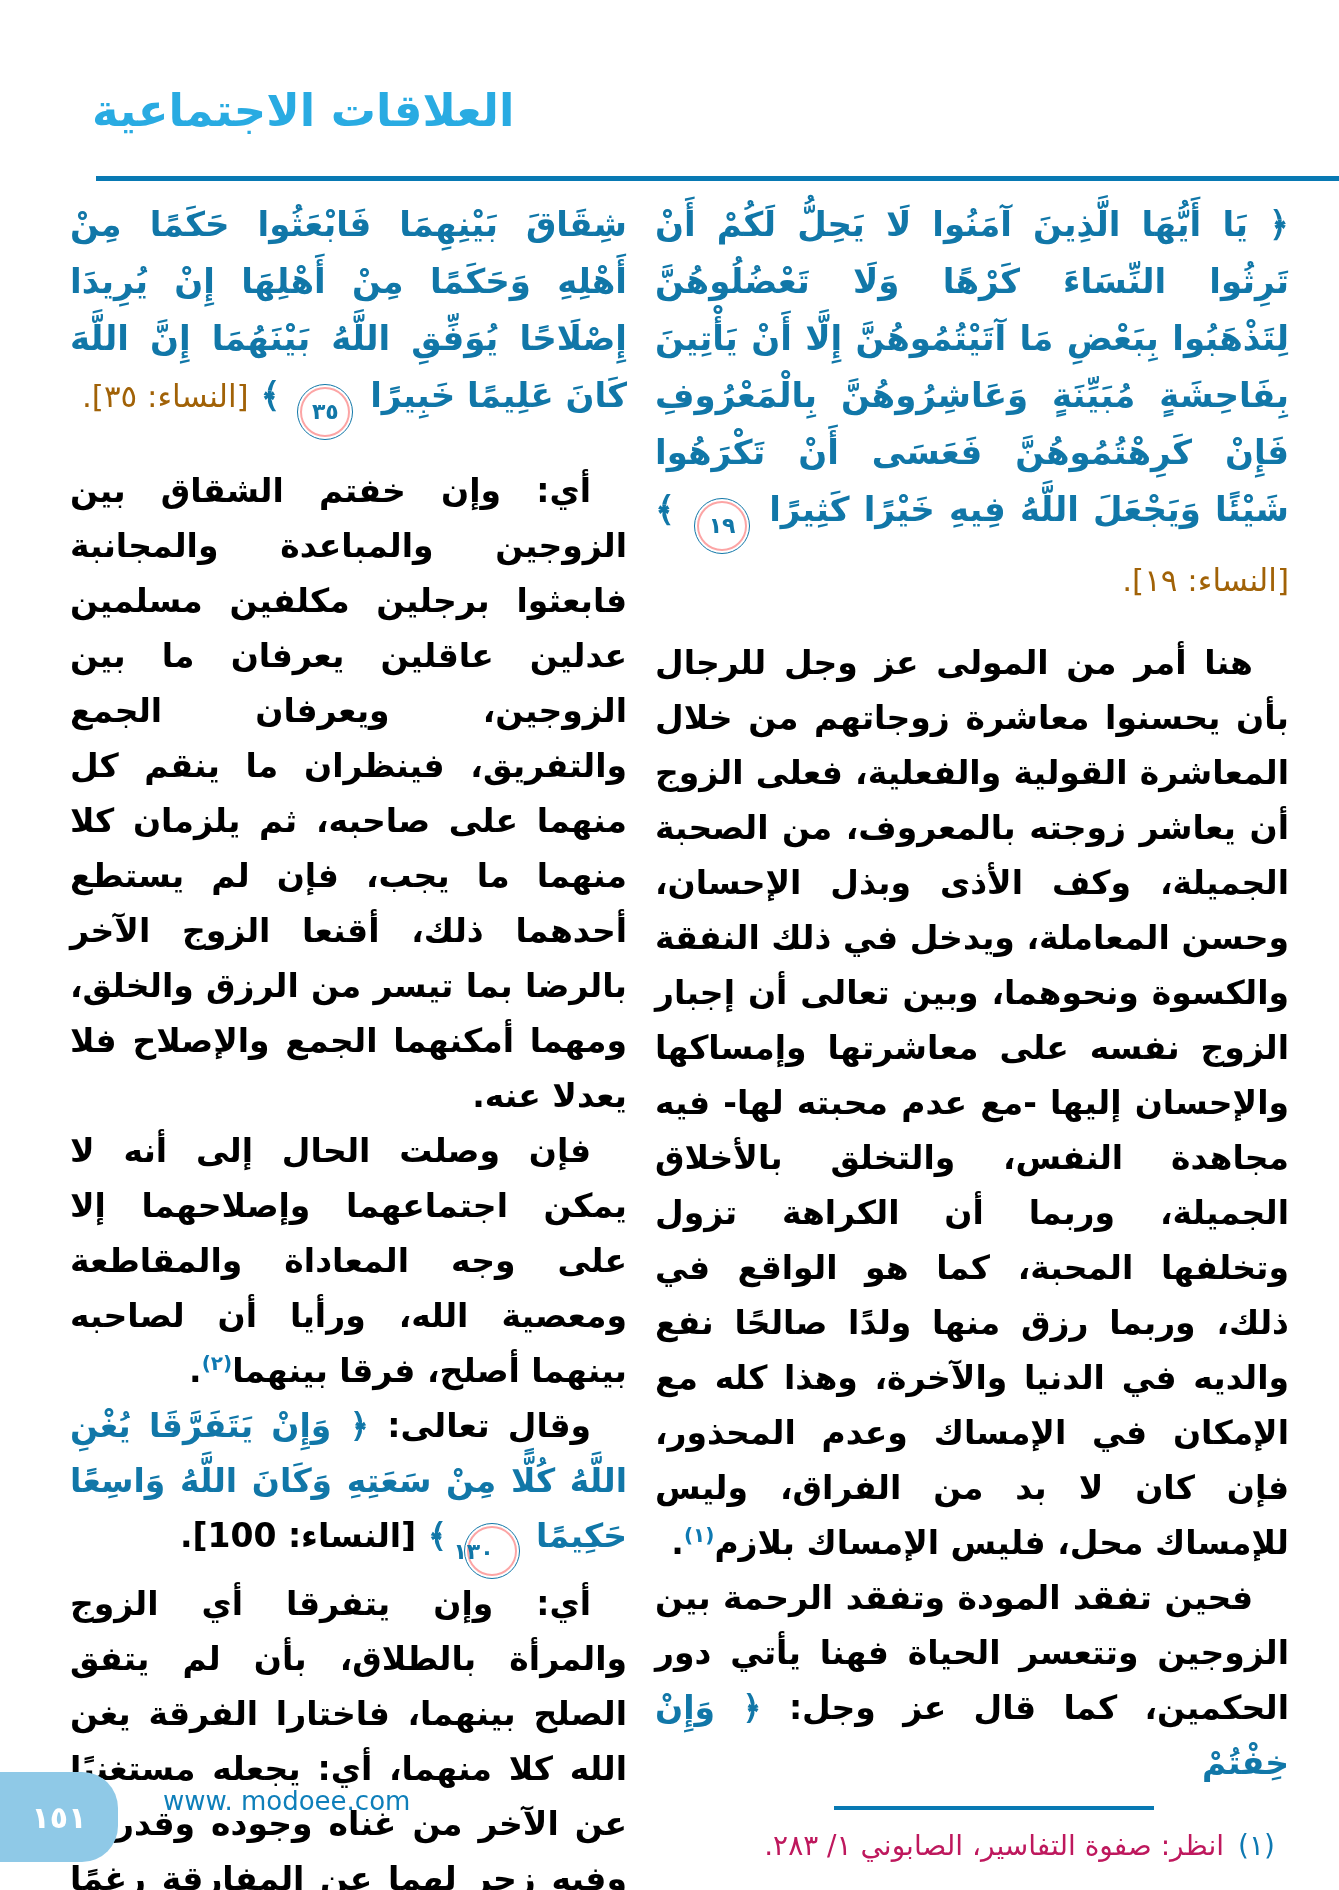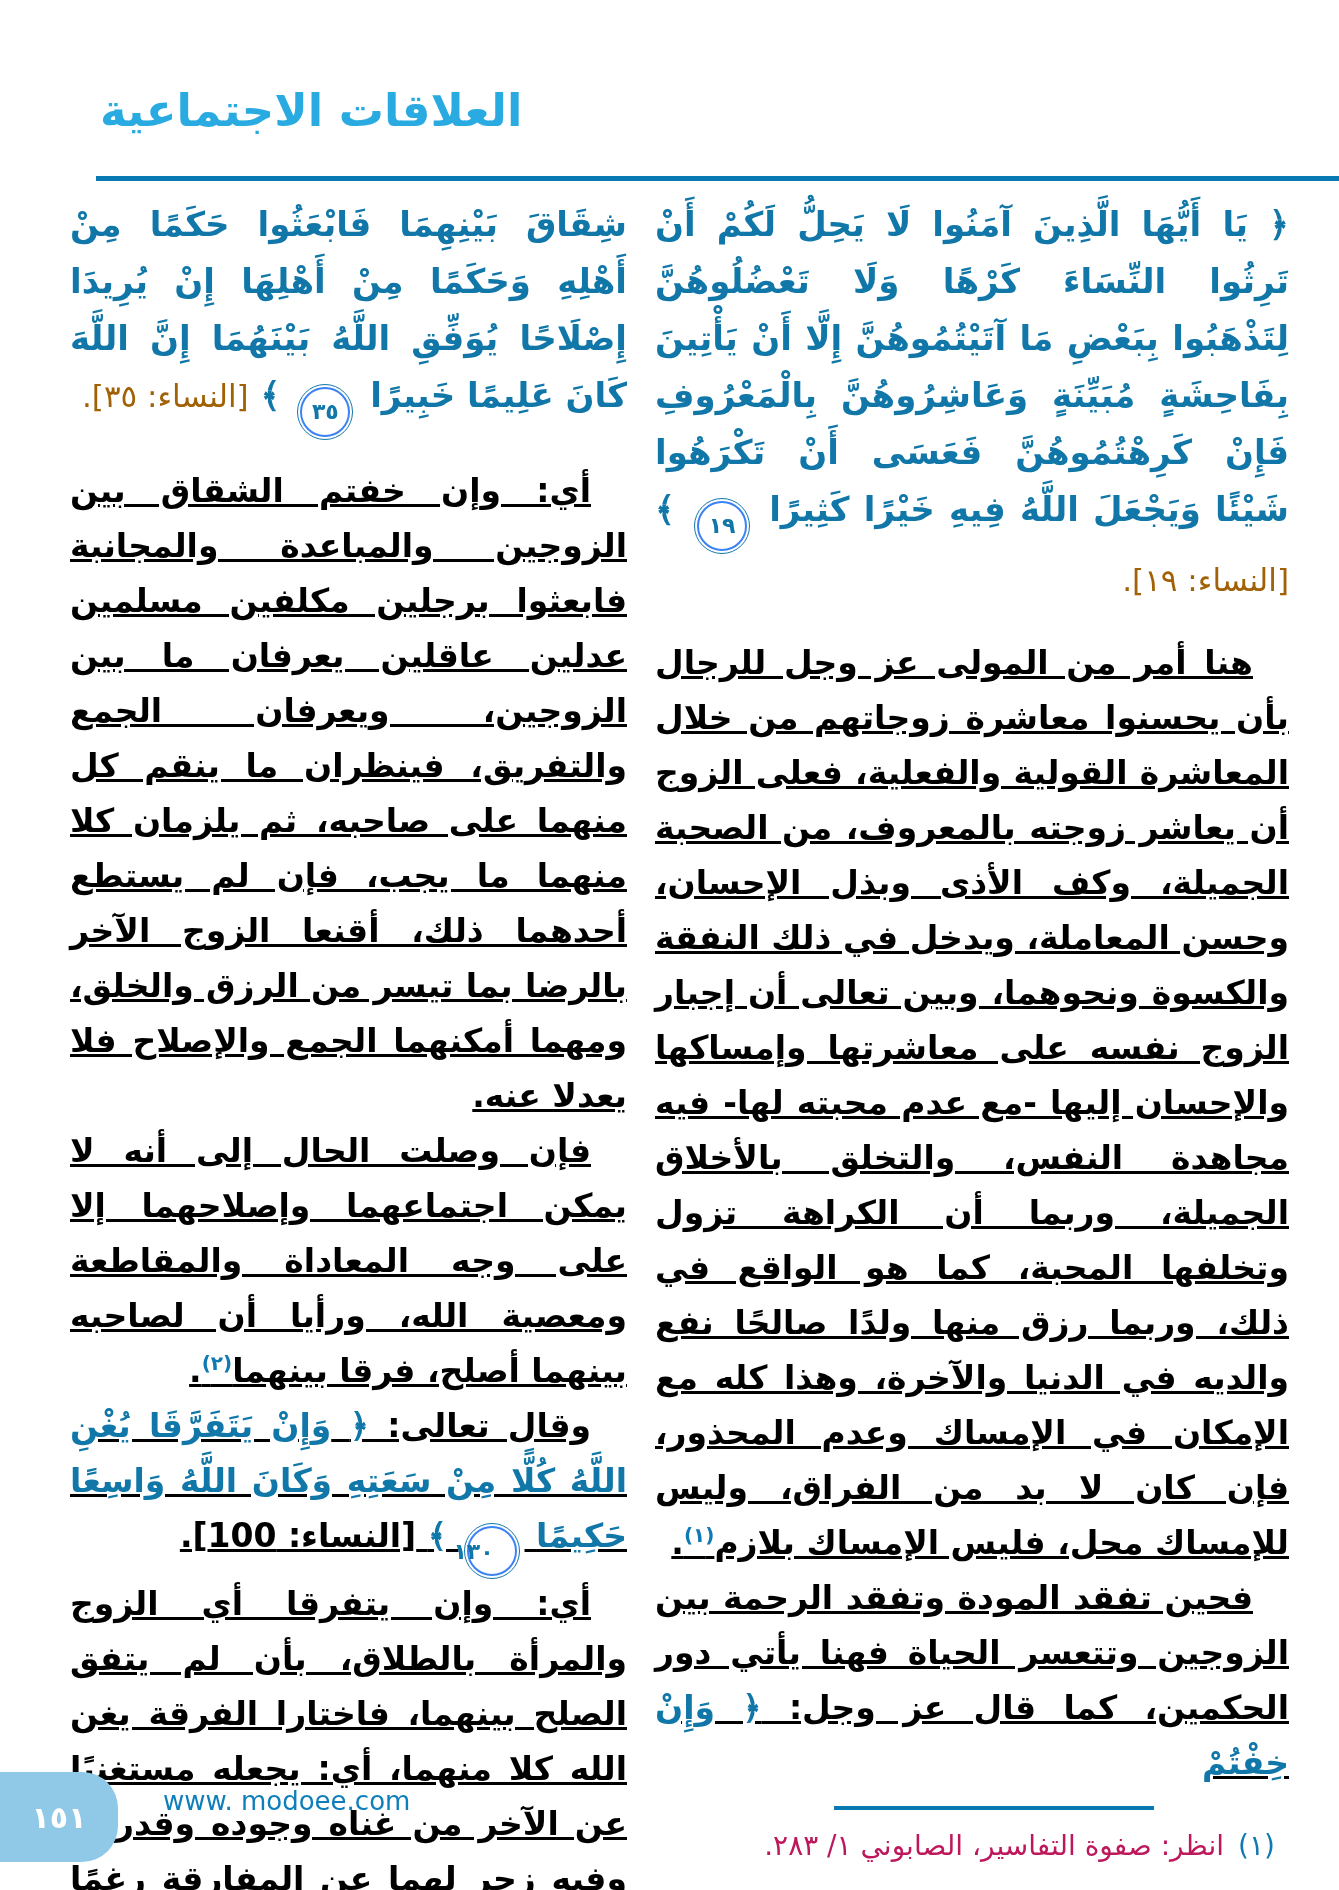--- a/index.html
+++ b/index.html
@@ -7,21 +7,21 @@
     position:relative;
     width:1339px;height:1890px;
     margin:0 auto;
     background:#ffffff;
     font-family:"DejaVu Sans", sans-serif;
     direction:rtl;
     overflow:hidden;
     color:#000;
   }
   .header-title{
-    position:absolute;left:100px;top:84px;
+    position:absolute;left:92px;top:84px;
     font-size:45px;font-weight:bold;
     color:#29ABE2;
     letter-spacing:-1px;
   }
   .header-rule{
     position:absolute;left:96px;right:0;top:176px;height:5px;
     background:#0879B3;
   }
   .columns{
     position:absolute;top:196px;right:50px;left:70px;
@@ -35,31 +35,30 @@
     font-size:34px;line-height:57px;
     text-align:justify;
     margin:0 0 26px 0;
   }
   .quran .verse-ref{
     color:#a16207;font-weight:normal;font-size:31px;
   }
   .ayah-medallion{
     display:inline-flex;align-items:center;justify-content:center;
     width:46px;height:46px;
-    border:2px solid #3b82f6;border-radius:50%;
+    border:2px solid #fca5a5;border-radius:50%;
     outline:1px solid #1177A8;outline-offset:2px;
     font-size:22px;font-weight:bold;color:#1177A8;
     vertical-align:-12px;margin:0 8px;
     flex:0 0 auto;
   }
   .body-par{
     font-size:33px;line-height:55px;
     text-align:justify;margin:0;
     font-weight:bold;
-    text-decoration:underline;
   }
   .indent{text-indent:36px;}
   .quran-inline{color:#1177A8;}
   .sup{
     color:#0E79B2;font-size:20px;font-weight:bold;
     vertical-align:super;line-height:0;
   }
   .footnotes{margin-top:16px;}
   .fn-sep{
     width:320px;height:0;

